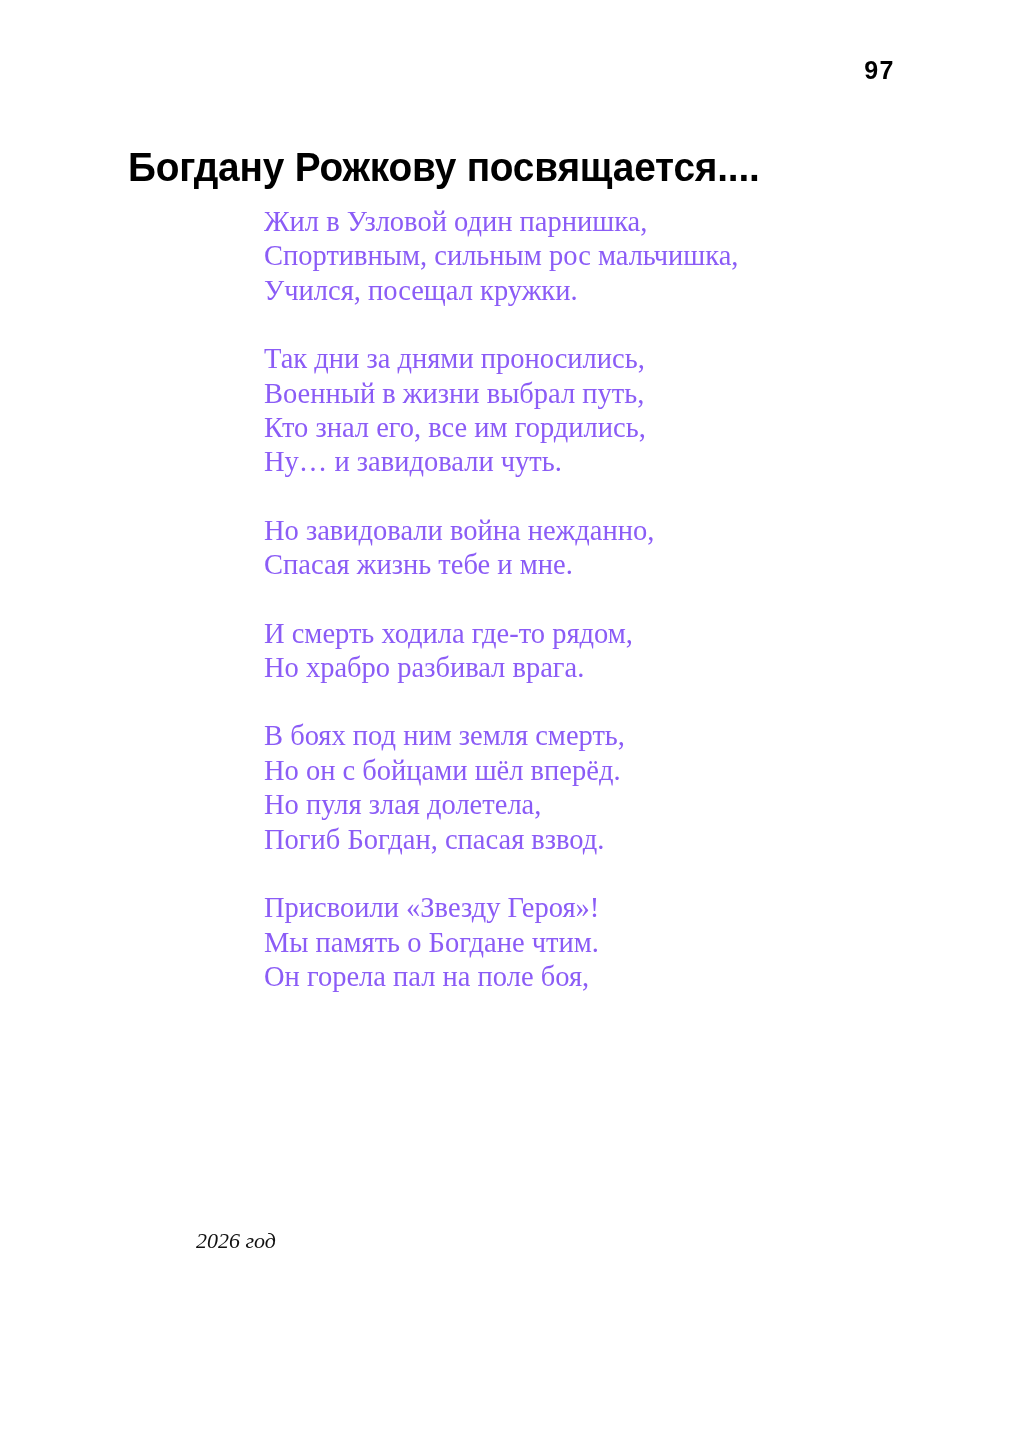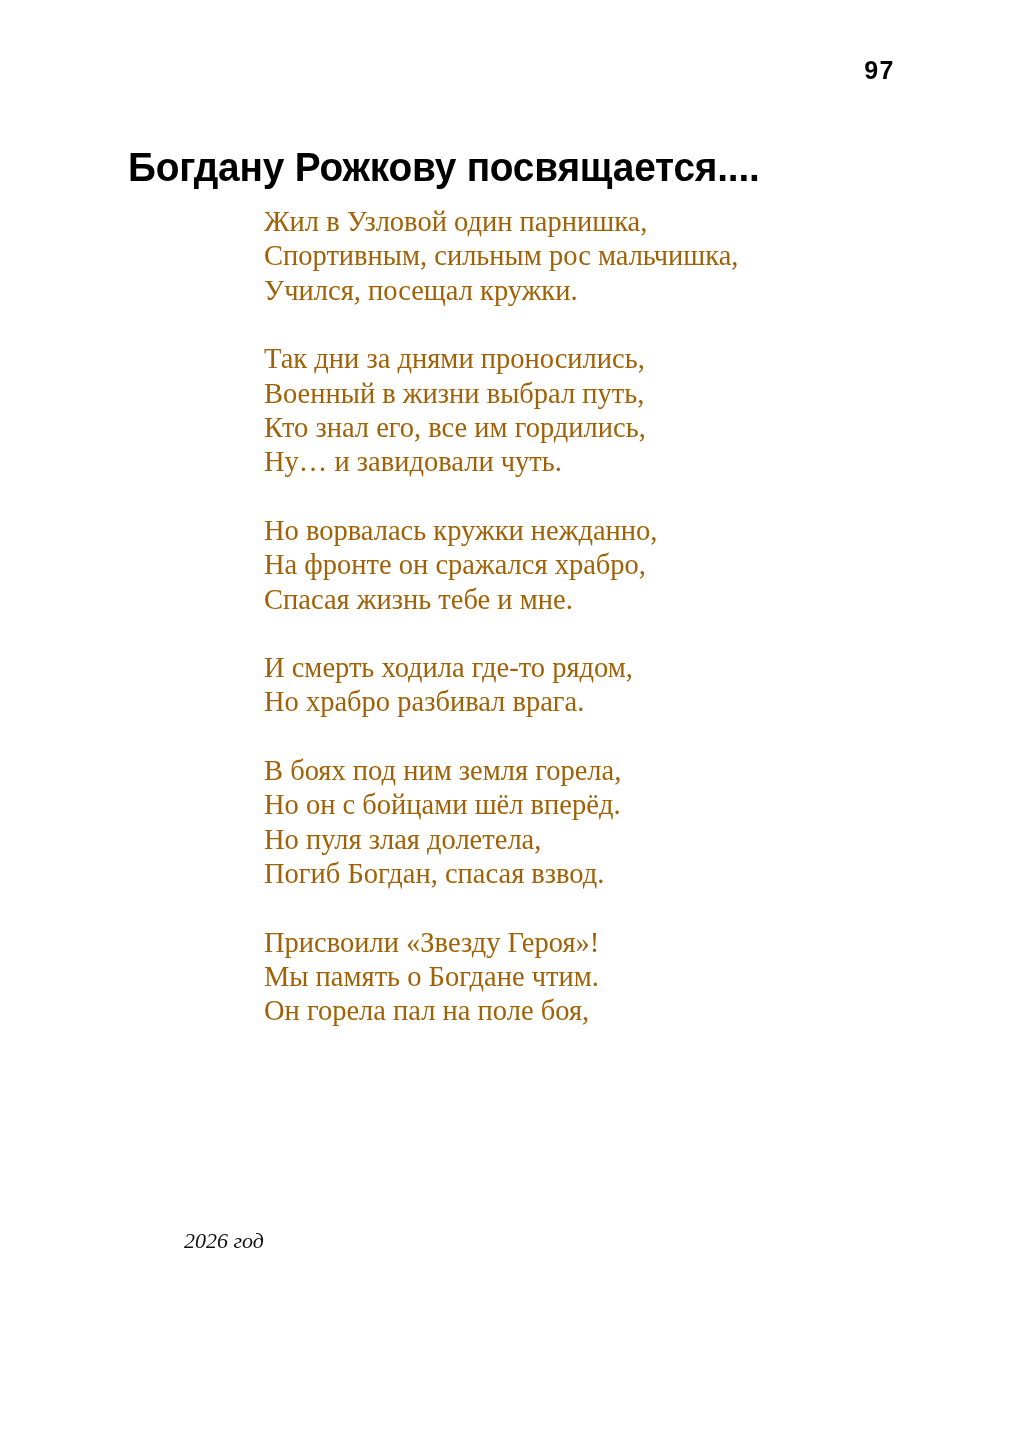--- a/index.html
+++ b/index.html
@@ -50,40 +50,40 @@
 
   
   .poem-body {
     position: absolute;
     top: 205px;
     left: 264px;
     width: 640px;
     font-family: "Liberation Serif", "DejaVu Serif", serif;
     font-size: 28.5px;
     line-height: 34.4px;
-    color: #a16207;
+    color: #8b5cf6;
   }
 
   .stanza {
     margin: 0 0 34px 0;
   }
 
   .stanza:last-of-type {
     margin-bottom: 0;
   }
 
   .verse-line {
     white-space: nowrap;
   }
 
   
   .poem-year {
     position: absolute;
     top: 1228px;
-    left: 184px;
+    left: 196px;
     font-family: "Liberation Serif", "DejaVu Serif", serif;
     font-style: italic;
     font-size: 22px;
     line-height: 1.2;
     color: #111111;
     white-space: nowrap;
   }
 </style>
 </head>
 <body>
@@ -100,30 +100,29 @@
         <div class="verse-line">Спортивным, сильным рос мальчишка,</div>
         <div class="verse-line">Учился, посещал кружки.</div>
       </div>
       <div class="stanza">
         <div class="verse-line">Так дни за днями проносились,</div>
         <div class="verse-line">Военный в жизни выбрал путь,</div>
         <div class="verse-line">Кто знал его, все им гордились,</div>
         <div class="verse-line">Ну… и завидовали чуть.</div>
       </div>
       <div class="stanza">
-        <div class="verse-line">Но ворвалась кружки нежданно,</div>
-        <div class="verse-line">На фронте он сражался храбро,</div>
+        <div class="verse-line">Но завидовали война нежданно,</div>
         <div class="verse-line">Спасая жизнь тебе и мне.</div>
       </div>
       <div class="stanza">
         <div class="verse-line">И смерть ходила где-то рядом,</div>
         <div class="verse-line">Но храбро разбивал врага.</div>
       </div>
       <div class="stanza">
-        <div class="verse-line">В боях под ним земля горела,</div>
+        <div class="verse-line">В боях под ним земля смерть,</div>
         <div class="verse-line">Но он с бойцами шёл вперёд.</div>
         <div class="verse-line">Но пуля злая долетела,</div>
         <div class="verse-line">Погиб Богдан, спасая взвод.</div>
       </div>
       <div class="stanza">
         <div class="verse-line">Присвоили «Звезду Героя»!</div>
         <div class="verse-line">Мы память о Богдане чтим.</div>
         <div class="verse-line">Он горела пал на поле боя,</div>
       </div>
     </div>

